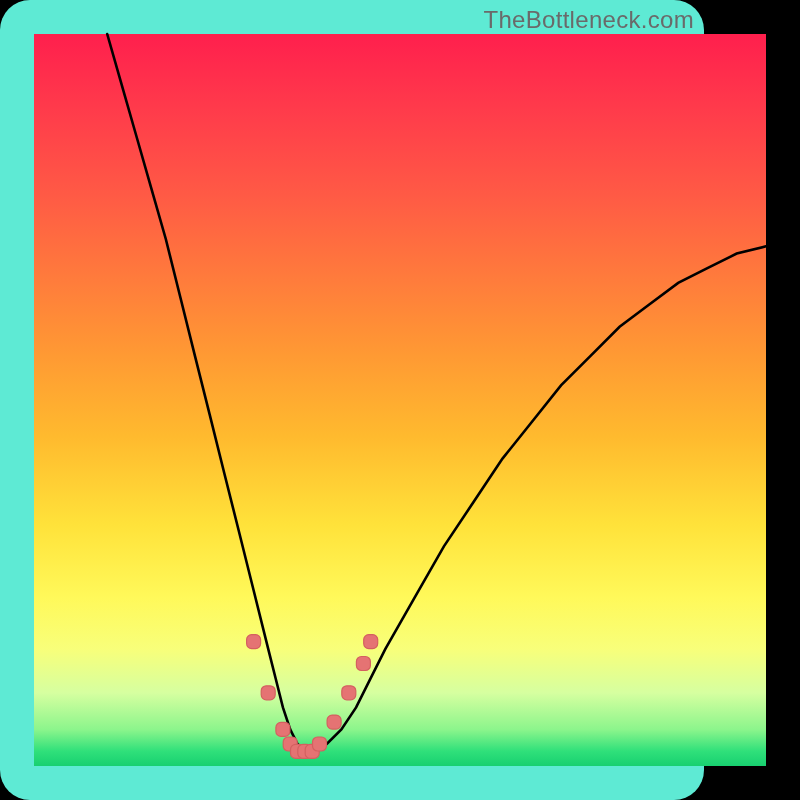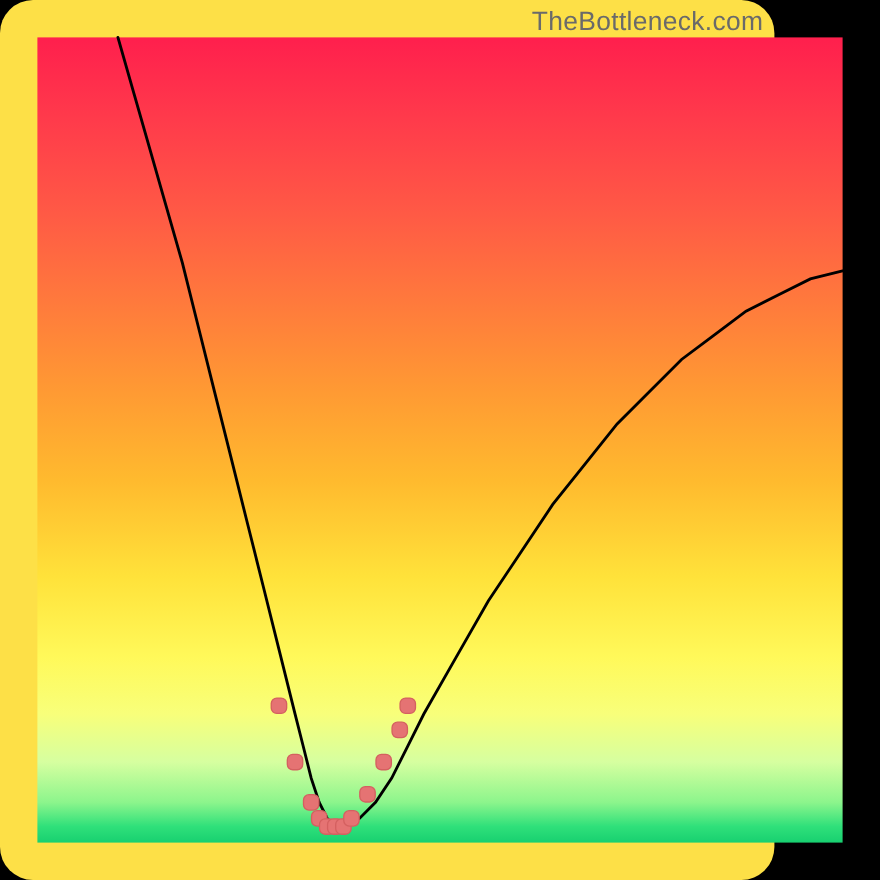--- a/index.html
+++ b/index.html
@@ -10,21 +10,21 @@
     overflow: hidden;
     background: #000;
     font-family: Arial, Helvetica, sans-serif;
   }
   .frame {
     position: absolute;
     left: 0;
     top: 0;
     width: 704px;
     height: 800px;
-    background: #fde047;
+    background: #5eead4;
     border-radius: 30px;
   }
   .plot {
     position: absolute;
     left: 34px;
     top: 34px;
     width: 732px;
     height: 732px;
     
     background: linear-gradient(

